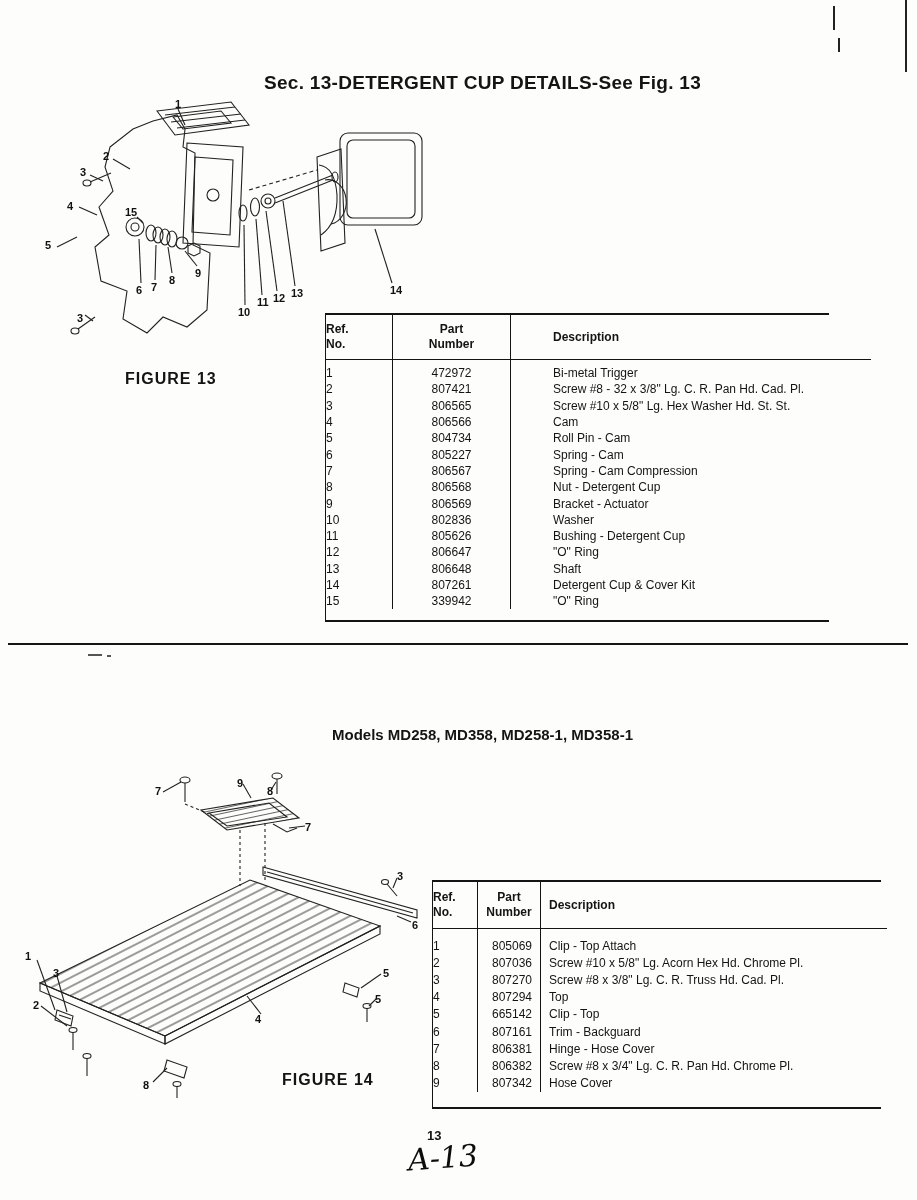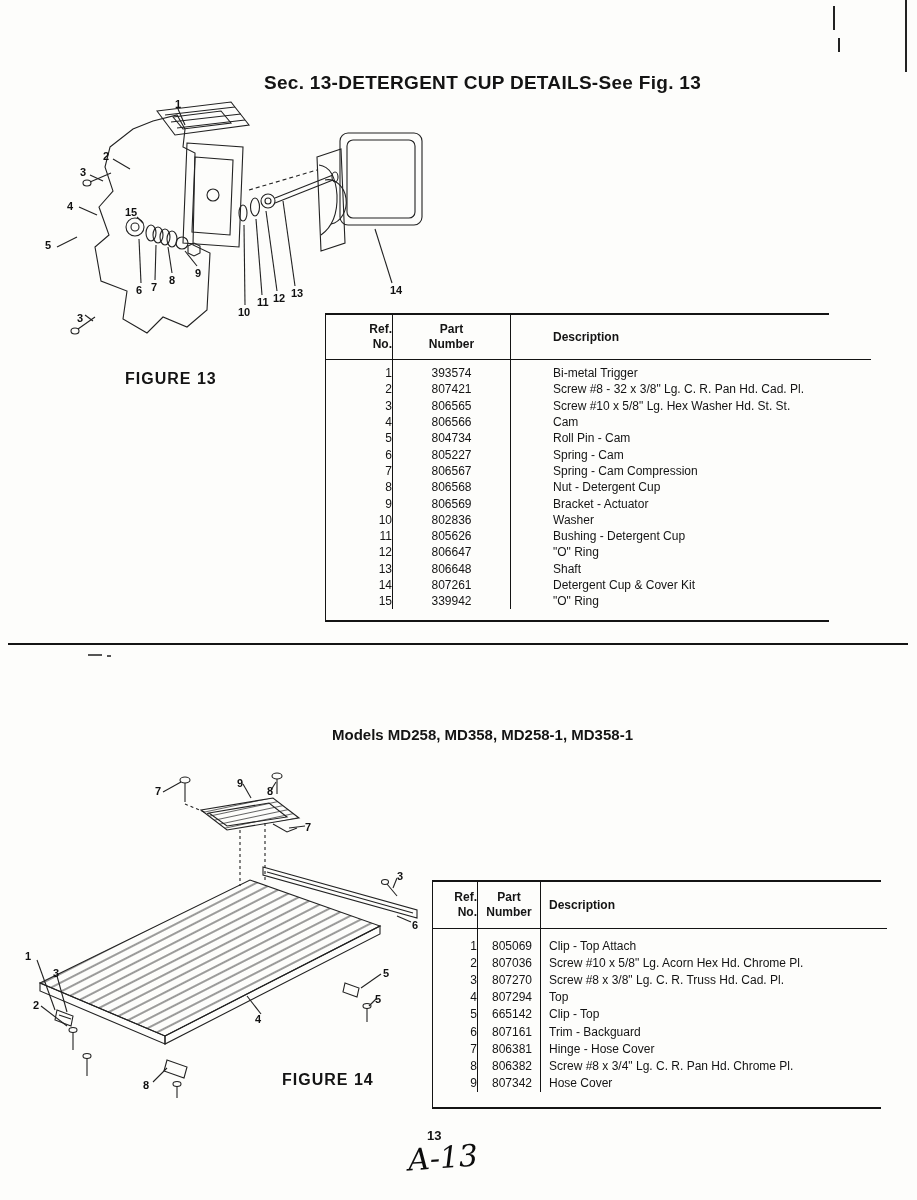--- a/index.html
+++ b/index.html
@@ -9,21 +9,21 @@
   .sec-title{font-weight:bold;font-size:19px;letter-spacing:.3px;white-space:nowrap;}
   .sec-sub{font-weight:bold;font-size:15px;white-space:nowrap;}
   .fig-label{font-weight:bold;font-size:16px;letter-spacing:1px;white-space:nowrap;}
   .centered{left:0;width:917px;text-align:center;padding-left:24px;}
 
   
   .tblwrap{border-top:2px solid #141414;border-left:1.5px solid #141414;border-bottom:2px solid #141414;}
   table{border-collapse:collapse;table-layout:fixed;}
   th,td{font-size:12px;vertical-align:middle;padding:0;white-space:nowrap;overflow:visible;}
   thead th{font-weight:bold;border-bottom:1.5px solid #141414;text-align:center;vertical-align:middle;}
-  .col-ref{border-right:1px solid #141414;text-align:right;}
+  .col-ref{border-right:1px solid #141414;text-align:left;}
   .col-part{border-right:1px solid #141414;text-align:center;}
   .col-desc{text-align:left;}
   .t1 table{width:503px;}
   .t1 .col-ref{width:66px;}
   .t1 .col-part{width:117px;}
   .t1 .col-desc{width:318px;padding-left:42px;}
   .t1 thead th{height:44px;line-height:15px;}
   .t1 tbody td{height:16.3px;}
   .t1 tbody tr:first-child td{padding-top:5px;}
   .t2 table{width:446px;}
@@ -145,21 +145,21 @@
       <thead>
         <tr>
           <th class="col-ref"><span>Ref.</span><br><span>No.</span></th>
           <th class="col-part"><span>Part</span><br><span>Number</span></th>
           <th class="col-desc"><span>Description</span></th>
         </tr>
       </thead>
       <tbody>
           <tr>
             <td class="col-ref cell">1</td>
-            <td class="col-part cell">393574</td>
+            <td class="col-part cell">472972</td>
             <td class="col-desc cell">Bi-metal Trigger</td>
           </tr>
           <tr>
             <td class="col-ref cell">2</td>
             <td class="col-part cell">807421</td>
             <td class="col-desc cell">Screw #8 - 32 x 3/8" Lg. C. R. Pan Hd. Cad. Pl.</td>
           </tr>
           <tr>
             <td class="col-ref cell">3</td>
             <td class="col-part cell">806565</td>

